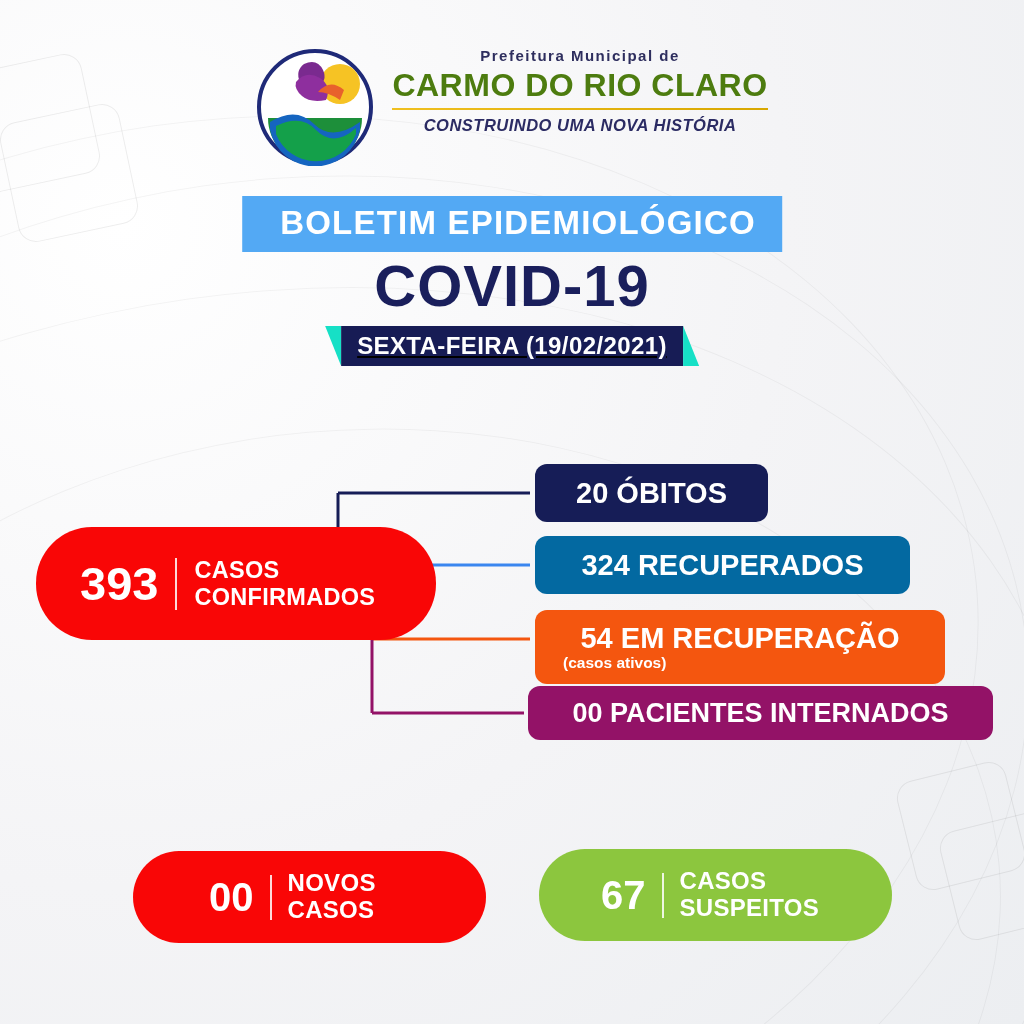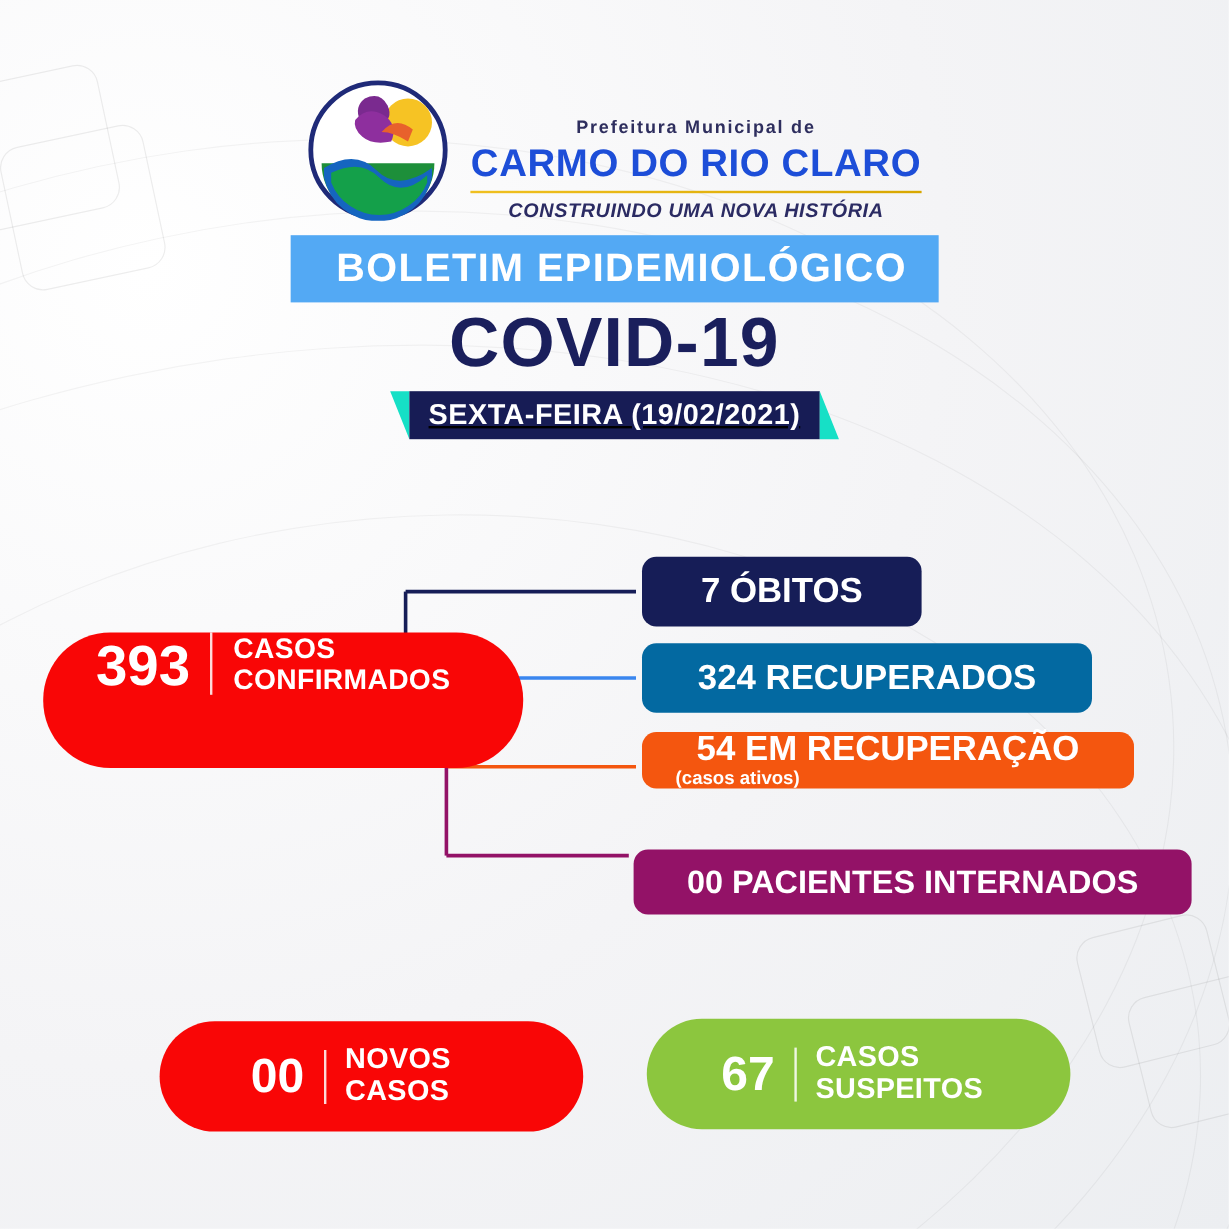--- a/index.html
+++ b/index.html
@@ -39,26 +39,26 @@
     border-radius: 18px;
   }
   .sq-a { width: 120px; height: 120px; left: -30px; top: 62px; transform: rotate(-12deg); }
   .sq-b { width: 120px; height: 120px; left: 8px;  top: 112px; transform: rotate(-12deg); }
   .sq-c { width: 110px; height: 110px; left: 905px; top: 770px; transform: rotate(-14deg); }
   .sq-d { width: 110px; height: 110px; left: 948px; top: 820px; transform: rotate(-14deg); }
 
   
   .header {
     position: absolute;
-    top: 66px;
+    top: 48px;
     left: 0;
     width: 100%;
     display: flex;
     justify-content: center;
-    align-items: flex-end;
+    align-items: flex-start;
     gap: 18px;
   }
   .logo {
     width: 118px;
     height: 118px;
     position: relative;
   }
   .brand {
     text-align: center;
     line-height: 1;
@@ -67,21 +67,21 @@
     font-size: 15px;
     letter-spacing: 1.5px;
     color: #2e2e5e;
     font-weight: 600;
     margin-bottom: 6px;
   }
   .brand .city {
     font-size: 32px;
     font-weight: bold;
     letter-spacing: 0.5px;
-    color: #1d4ed8;
+    color: #4d7c0f;
     margin-bottom: 4px;
   }
   .brand .rule {
     height: 2px;
     background: linear-gradient(to right, #f0c020, #d8a700);
     margin: 7px 0 7px 0;
   }
   .brand .slogan {
     font-size: 16.5px;
     font-style: italic;
@@ -147,20 +147,21 @@
     white-space: nowrap;
   }
 
   
   .connectors { position: absolute; left: 0; top: 0; }
 
   
   .pill {
     position: absolute;
     display: flex;
+    align-items: center;
     color: #ffffff;
     white-space: nowrap;
   }
   .pill-confirmed {
     left: 36px;
     top: 527px;
     width: 400px;
     height: 113px;
     background: #f90606;
     border-radius: 56px;
@@ -193,35 +194,35 @@
   }
   .pill-obitos {
     left: 535px; top: 464px; width: 233px; height: 58px;
     background: #161d57; font-size: 29px; justify-content: center;
   }
   .pill-recuperados {
     left: 535px; top: 536px; width: 375px; height: 58px;
     background: #0369a1; font-size: 29px; justify-content: center;
   }
   .pill-emrecup {
-    left: 535px; top: 610px; width: 410px; height: 47px;
+    left: 535px; top: 610px; width: 410px; height: 74px;
     background: #f4560f; font-size: 29px; justify-content: center;
     flex-direction: column; align-items: center; line-height: 1;
   }
   .pill-emrecup .sub {
     font-size: 15.5px;
     font-weight: bold;
     margin-top: 2px;
     align-self: flex-start;
     margin-left: 10px;
     text-align: right;
   }
   .pill-internados {
     left: 528px; top: 686px; width: 465px; height: 54px;
-    background: #931267; font-size: 27px; justify-content: center; margin-top: 22px;
+    background: #931267; font-size: 27px; justify-content: center;
   }
 
   .pill-bottom {
     height: 92px;
     border-radius: 46px;
     display: flex;
     align-items: center;
     color: #ffffff;
   }
   .pill-novos {
@@ -304,21 +305,21 @@
 
 <div class="pill pill-confirmed">
   <div class="num">393</div>
   <div class="sep"></div>
   <div class="lbl">
     <div>CASOS</div>
     <div>CONFIRMADOS</div>
   </div>
 </div>
 
-<div class="pill pill-row pill-obitos">7 ÓBITOS</div>
+<div class="pill pill-row pill-obitos">20 ÓBITOS</div>
 
 <div class="pill pill-row pill-recuperados">324 RECUPERADOS</div>
 
 <div class="pill pill-row pill-emrecup">
   <div>54 EM RECUPERAÇÃO</div>
   <div class="sub">(casos ativos)</div>
 </div>
 
 <div class="pill pill-row pill-internados">00 PACIENTES INTERNADOS</div>
 

